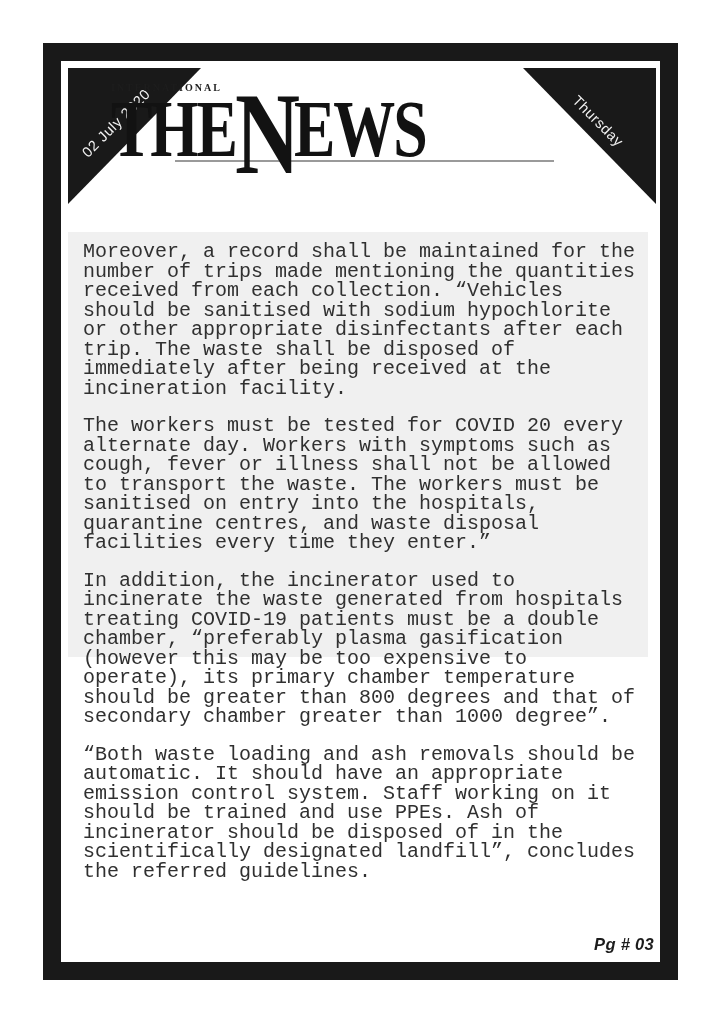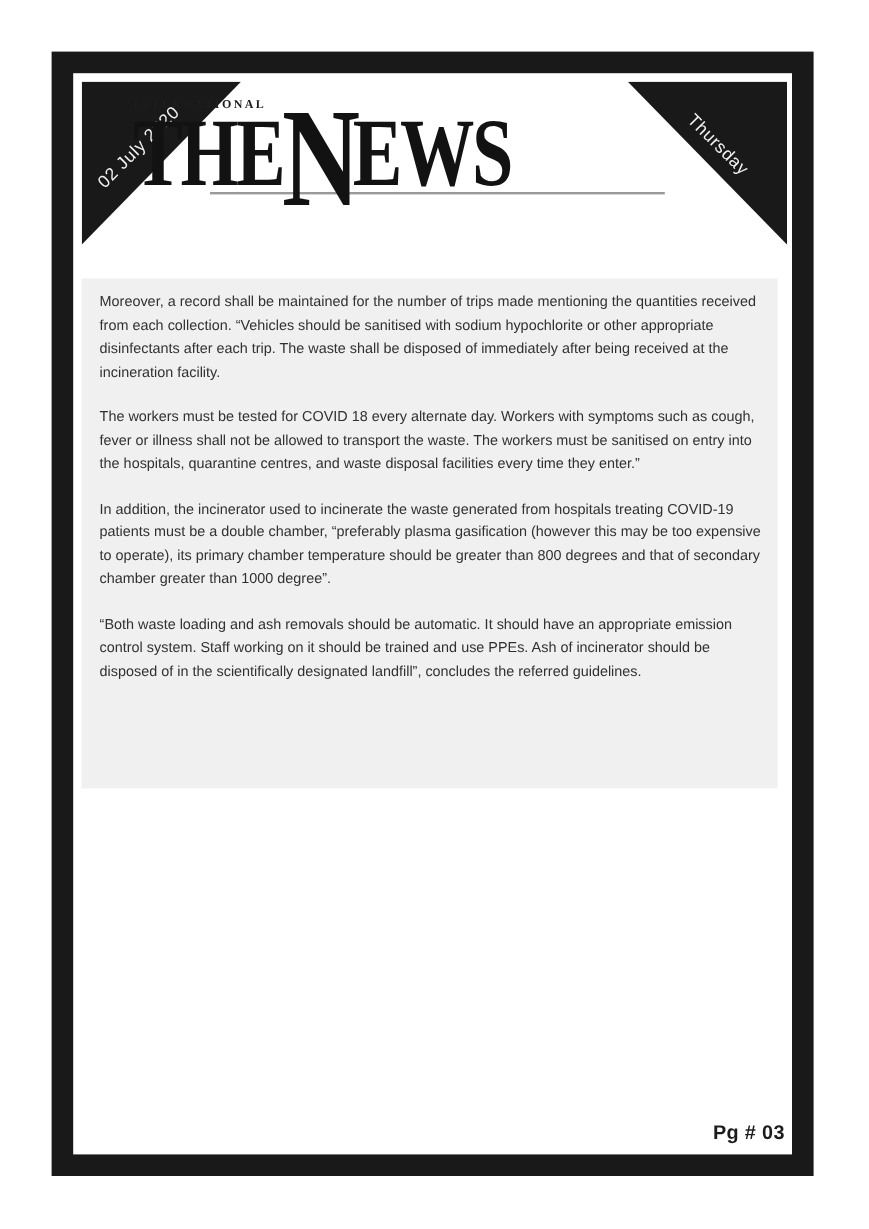--- a/index.html
+++ b/index.html
@@ -61,29 +61,29 @@
   .logo .t-n{font-size:90px;vertical-align:-13px;letter-spacing:-3px;margin:0 -3px 0 -1px;}
   .logo .t-ews{font-size:62px;letter-spacing:-2px;}
 
   
   .article{
     position:absolute;left:7px;top:171px;width:580px;height:425px;
     background:var(--article-bg);
     padding:10px 10px 0 15px;
   }
   .article p{
-    font-family:Liberation Sans, sans-serif;
-    font-size:12px;line-height:19.5px;color:var(--body-text);
+    font-family:Liberation Mono, monospace;
+    font-size:20px;line-height:19.5px;color:var(--body-text);
     margin:0 0 18px 0;max-width:556px;
   }
 
   
   .page-number{
     position:absolute;right:6px;bottom:8px;
-    font-size:16.5px;font-weight:bold;color:#1c1c1c;letter-spacing:.3px;
+    font-size:16.5px;font-weight:bold;color:#1c1c1c;letter-spacing:.3px;font-style:italic;
   }
 </style>
 </head>
 <body>
 
 <div class="scene">
   <div class="frame">
 
     <div class="corner corner-left"></div>
     <div class="corner corner-right"></div>
@@ -94,20 +94,20 @@
 
     <div class="masthead">
       <div class="edition">INTERNATIONAL</div>
       <div class="logo">
         <span class="t-the">THE</span><span class="t-n">N</span><span class="t-ews">EWS</span>
       </div>
     </div>
 
     <div class="article">
       <p>Moreover, a record shall be maintained for the number of trips made mentioning the quantities received from each collection. “Vehicles should be sanitised with sodium hypochlorite or other appropriate disinfectants after each trip. The waste shall be disposed of immediately after being received at the incineration facility.</p>
-      <p>The workers must be tested for COVID 18 every alternate day. Workers with symptoms such as cough, fever or illness shall not be allowed to transport the waste. The workers must be sanitised on entry into the hospitals, quarantine centres, and waste disposal facilities every time they enter.”</p>
+      <p>The workers must be tested for COVID 20 every alternate day. Workers with symptoms such as cough, fever or illness shall not be allowed to transport the waste. The workers must be sanitised on entry into the hospitals, quarantine centres, and waste disposal facilities every time they enter.”</p>
       <p>In addition, the incinerator used to incinerate the waste generated from hospitals treating COVID-19 patients must be a double chamber, “preferably plasma gasification (however this may be too expensive to operate), its primary chamber temperature should be greater than 800 degrees and that of secondary chamber greater than 1000 degree”.</p>
       <p>“Both waste loading and ash removals should be automatic. It should have an appropriate emission control system. Staff working on it should be trained and use PPEs. Ash of incinerator should be disposed of in the scientifically designated landfill”, concludes the referred guidelines.</p>
     </div>
 
     <div class="page-number">Pg # 03</div>
   </div>
 </div>
 
 </body></html>

